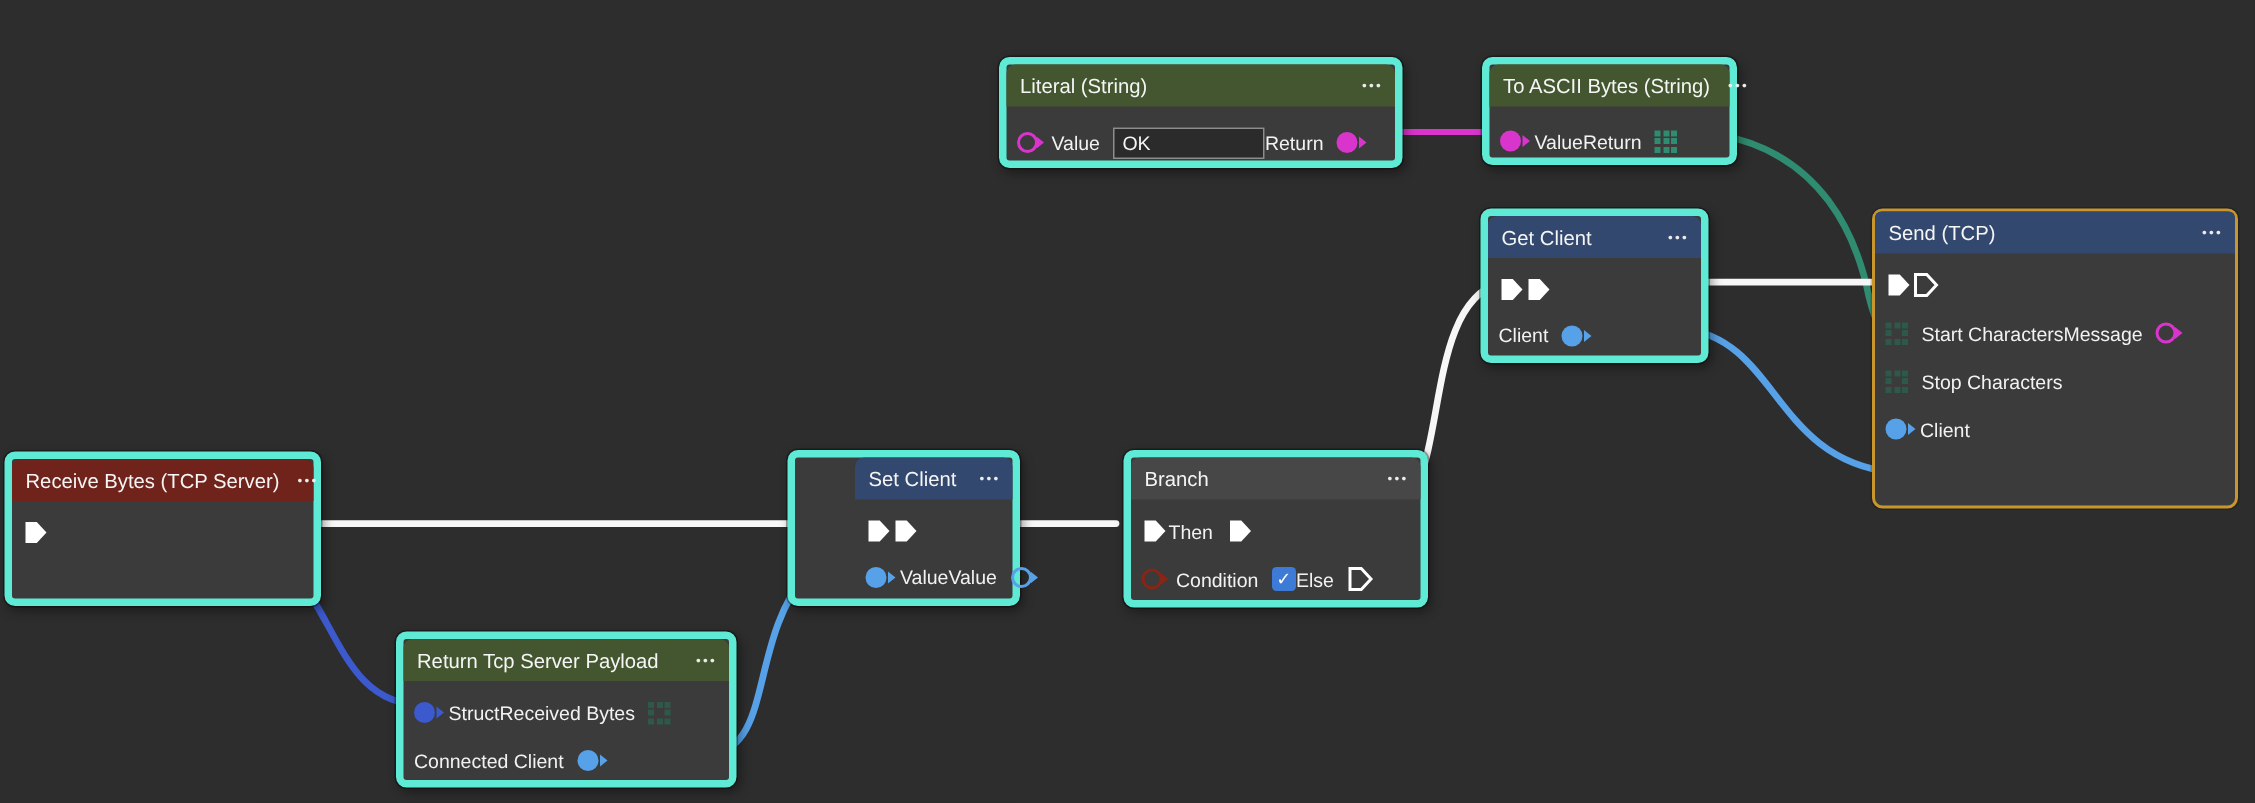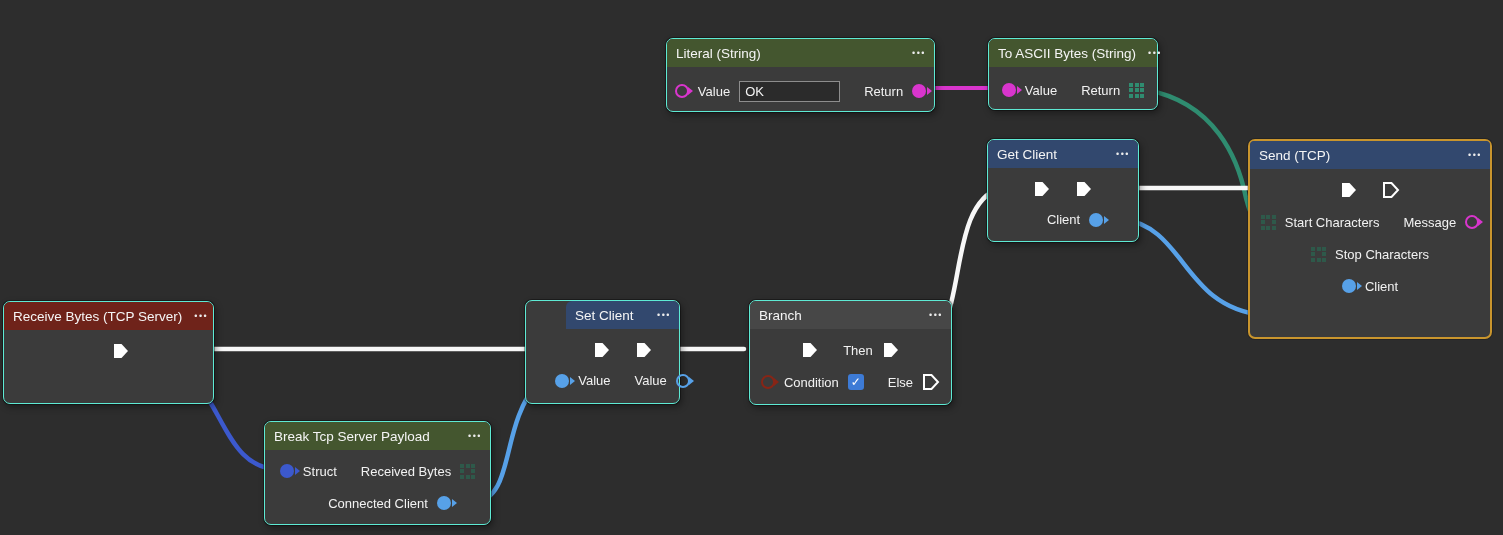--- a/index.html
+++ b/index.html
@@ -10,39 +10,39 @@
     position: relative;
     color:#f0f0f0;
   }
   #canvas { position:absolute; inset:0; width:1503px; height:535px; }
   #wires { position:absolute; inset:0; z-index:1; }
   #wires path { fill:none; stroke-linecap:round; }
 
   .node {
     position:absolute; z-index:2;
     background: var(--node-body, #3b3b3b);
-    border:1px solid #5eead4;
+    border:5px solid #5eead4;
     border-radius:7px;
     box-shadow: 0 0 0 1px rgba(0,0,0,.35), 2px 3px 7px rgba(0,0,0,.4);
   }
   .node.selected { border:2px solid var(--selection,#c9952d); box-shadow: 0 0 0 1px rgba(0,0,0,.2); }
   .node-header {
     height:28px; display:flex; align-items:center; justify-content:space-between;
     padding:0 8px 0 9px; border-radius:6px 6px 0 0;
     font-size:13.5px; color:#f5f5f5; white-space:nowrap;
   }
   .node.selected .node-header { border-radius:4px 4px 0 0; }
   .hdr-green { background: var(--header-green,#44562f); }
   .hdr-blue  { background: var(--header-blue,#32486e); }
   .hdr-red   { background: var(--header-red,#6f231a); }
   .hdr-gray  { background: var(--header-gray,#474747); }
   .menu-dots { font-size:9px; letter-spacing:1.5px; color:#ececec; margin-left:12px; cursor:pointer; }
 
   .node-body { padding:5px 0 4px 0; }
-  .row { display:flex; align-items:center; justify-content:center; height:31px; padding:0 7px;gap:24px; }
+  .row { display:flex; align-items:center; justify-content:flex-start; height:31px; padding:0 7px; }
   .row-h32 { height:32px; }
   .pgroup { display:flex; align-items:center; gap:9px; white-space:nowrap; }
   .plabel { font-size:13px; color:#f2f2f2; }
 
   
   .pin-circle { position:relative; width:14px; height:14px; border-radius:50%; flex:0 0 auto; }
   .pin-circle.filled  { background: var(--pc); }
   .pin-circle.outline { border:2.5px solid var(--pc); background:transparent; }
   .pin-circle::after {
     content:""; position:absolute; right:-6px; top:50%; transform:translateY(-50%);
@@ -289,21 +289,21 @@
           <svg class="pin-exec" viewBox="0 0 18 18">
             <path d="M2 2 L9.5 2 L16 9 L9.5 16 L2 16 Z" fill="none" stroke="#ffffff" stroke-width="2"></path>
             </svg>
         </span>
       </div>
     </div>
   </div>
 
   <div class="node" style="left:264px; top:421px; width:227px; height:104px;">
     <div class="node-header hdr-green">
-      <span>Break Tcp Server Payload</span>
+      <span>Return Tcp Server Payload</span>
       <span class="menu-dots">•••</span>
     </div>
     <div class="node-body">
       <div class="row row-h32">
         <span class="pgroup">
           <span class="pin-circle filled" style="--pc:var(--blue-dark);"></span>
           <span class="plabel">Struct</span>
         </span>
         <span class="pgroup">
           <span class="plabel">Received Bytes</span>

